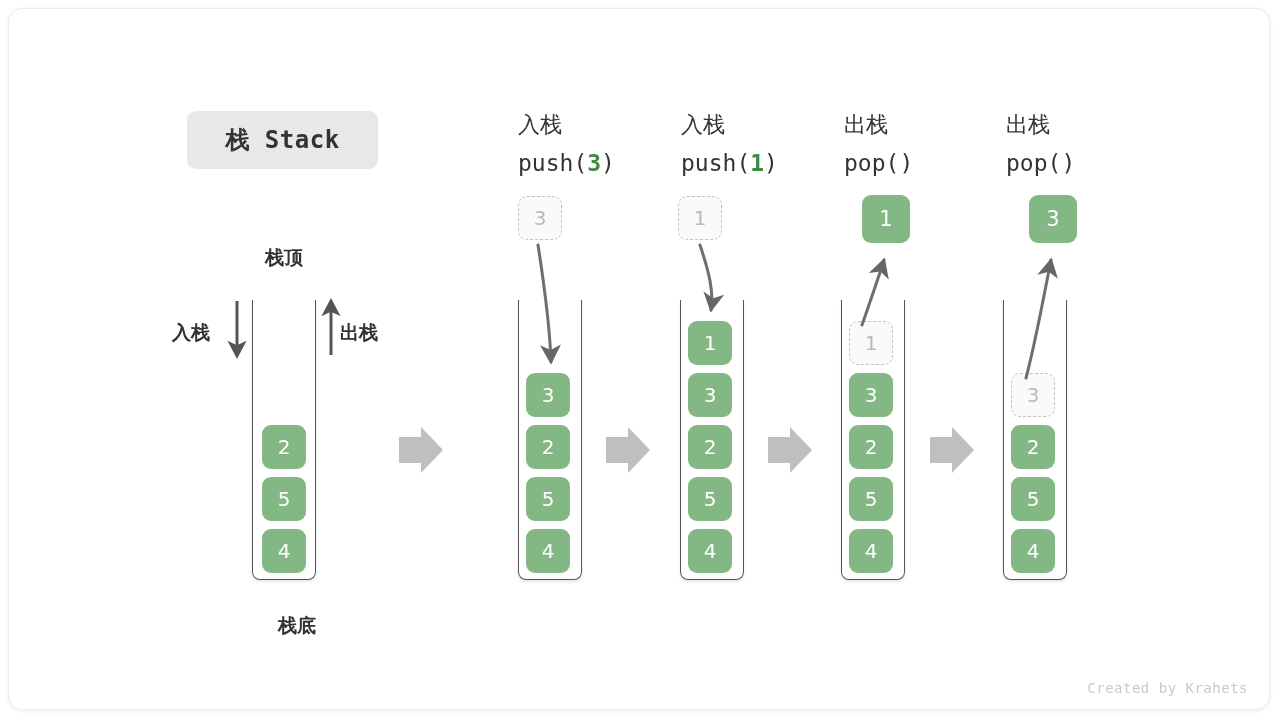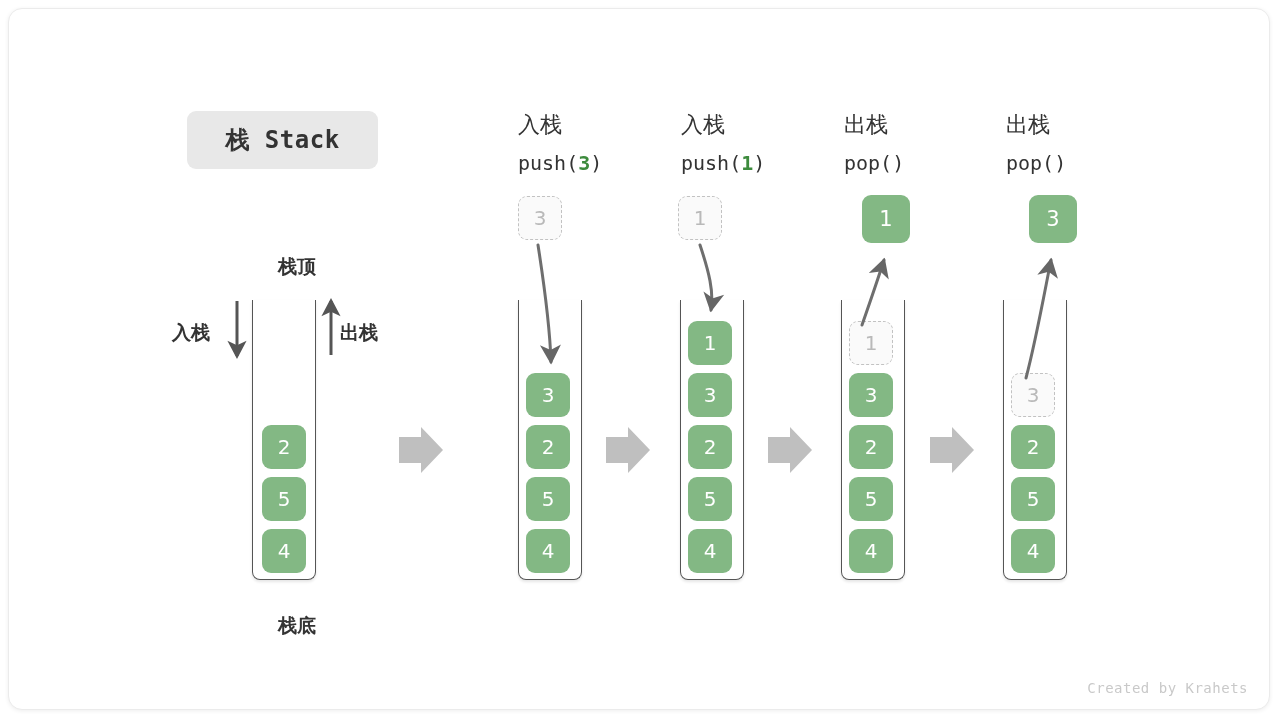--- a/index.html
+++ b/index.html
@@ -47,42 +47,42 @@
 
   
   .cn-label {
     position: absolute;
     font-family: "DejaVu Sans", "Liberation Sans", sans-serif;
     font-size: 19px;
     font-weight: bold;
     color: #333333;
     white-space: nowrap;
   }
-  .label-top    { left: 252px; top: 254px; width: 64px; text-align: right; }
+  .label-top    { left: 252px; top: 245px; width: 64px; text-align: center; }
   .label-bottom { left: 252px; top: 613px; width: 64px; text-align: right; }
   .label-push   { left: 172px; top: 320px; }
   .label-pop    { left: 340px; top: 320px; }
 
   
   .col-header {
     position: absolute;
     top: 106px;
     white-space: nowrap;
     line-height: 38px;
   }
   .col-header .cn {
     display: block;
     font-family: "DejaVu Sans", "Liberation Sans", sans-serif;
     font-size: 22px;
     color: #333333;
   }
   .col-header .code {
     display: block;
     font-family: "DejaVu Sans Mono", "Liberation Mono", monospace;
-    font-size: 20px;
+    font-size: 23px;
     color: #333333;
   }
   .col-header .code .num { color: #3d8b3d; font-weight: bold; }
 
   
   .stack {
     position: absolute;
     width: 64px;
     border-left: 1.6px solid #555555;
     border-right: 1.6px solid #555555;

